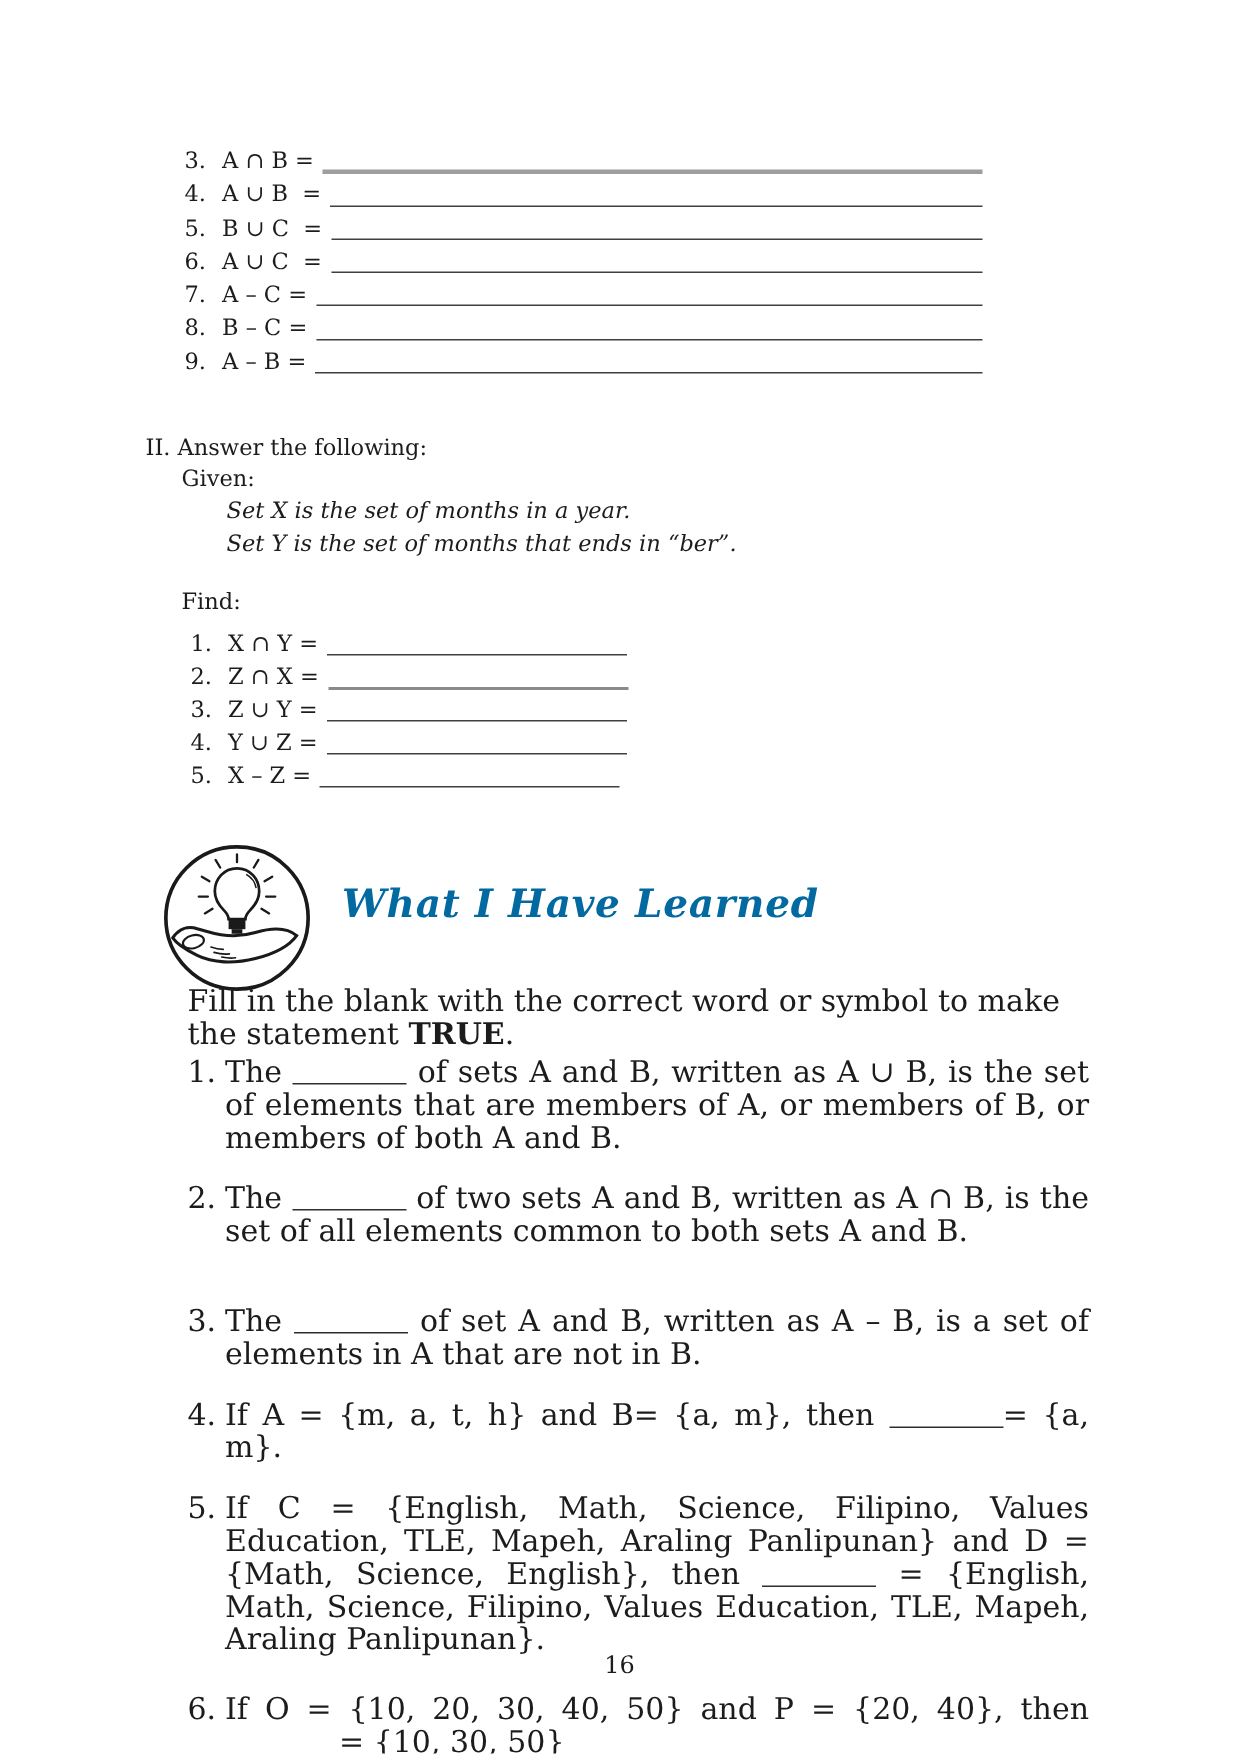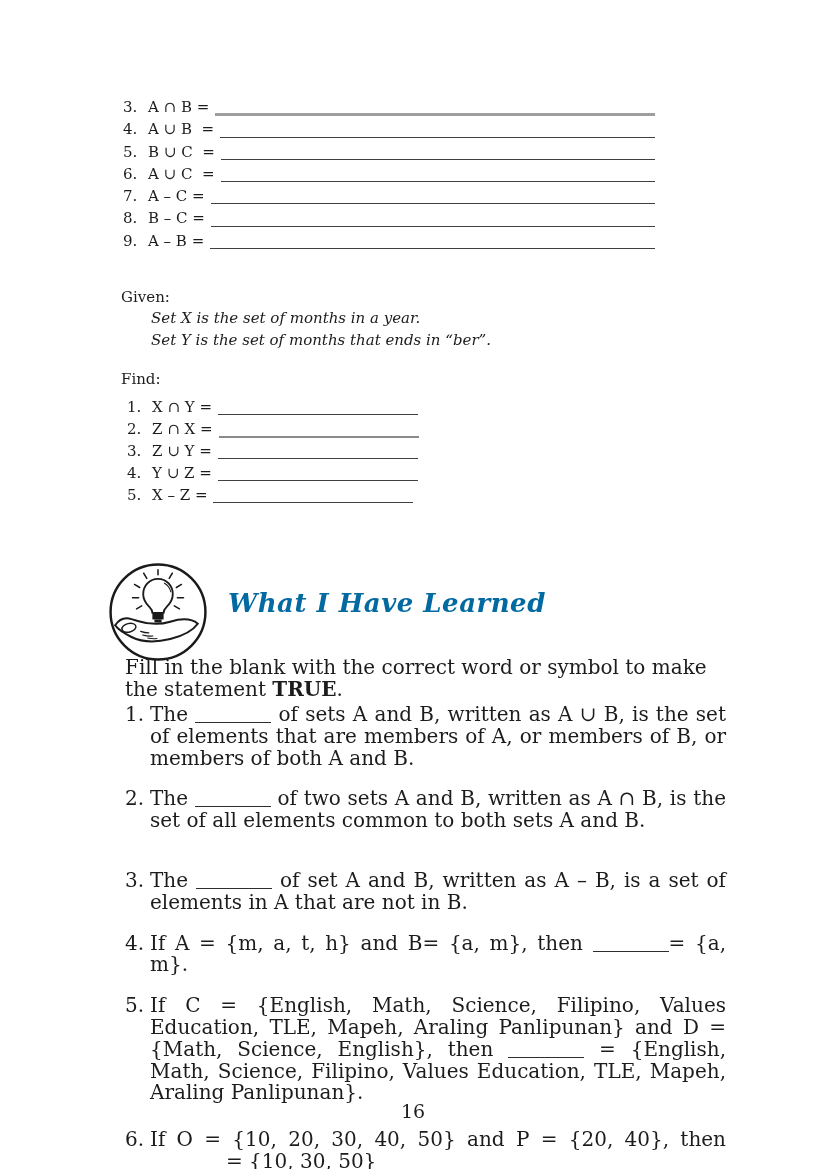--- a/index.html
+++ b/index.html
@@ -52,21 +52,21 @@
     border-bottom: 1px solid #2e2e2e; margin-bottom: -2px;
   }
   .mt-a { margin-top: 4px; }
   .mt-b { margin-top: 19px; }
   .mt-c { margin-top: 38px; }
   .mt-d { margin-top: 25px; }
 
   
   .pageno {
     position: absolute; left: 0; top: 1100px; width: 826px;
-    text-align: center; font-size: 19px;
+    text-align: center; font-size: 16px;
   }
 </style>
 </head>
 <body>
 
 <div class="page">
 
   <div class="part1">
     <div class="p1row">
       <span class="num">3.</span>
@@ -99,20 +99,21 @@
       <span class="rule"></span>
     </div>
     <div class="p1row">
       <span class="num">9.</span>
       <span class="expr">A – B =</span>
       <span class="rule"></span>
     </div>
   </div>
 
   <div class="part2">
+    <div class="p2-heading">II. Answer the following:</div>
     <div class="given-label">Given:</div>
     <div class="given-line">Set X is the set of months in a year.</div>
     <div class="given-line">Set Y is the set of months that ends in “ber”.</div>
     <div class="find-label">Find:</div>
     <div class="p2row">
       <span class="num">1.</span>
       <span class="expr">X ∩ Y =</span>
       <span class="rule"></span>
     </div>
     <div class="p2row">

